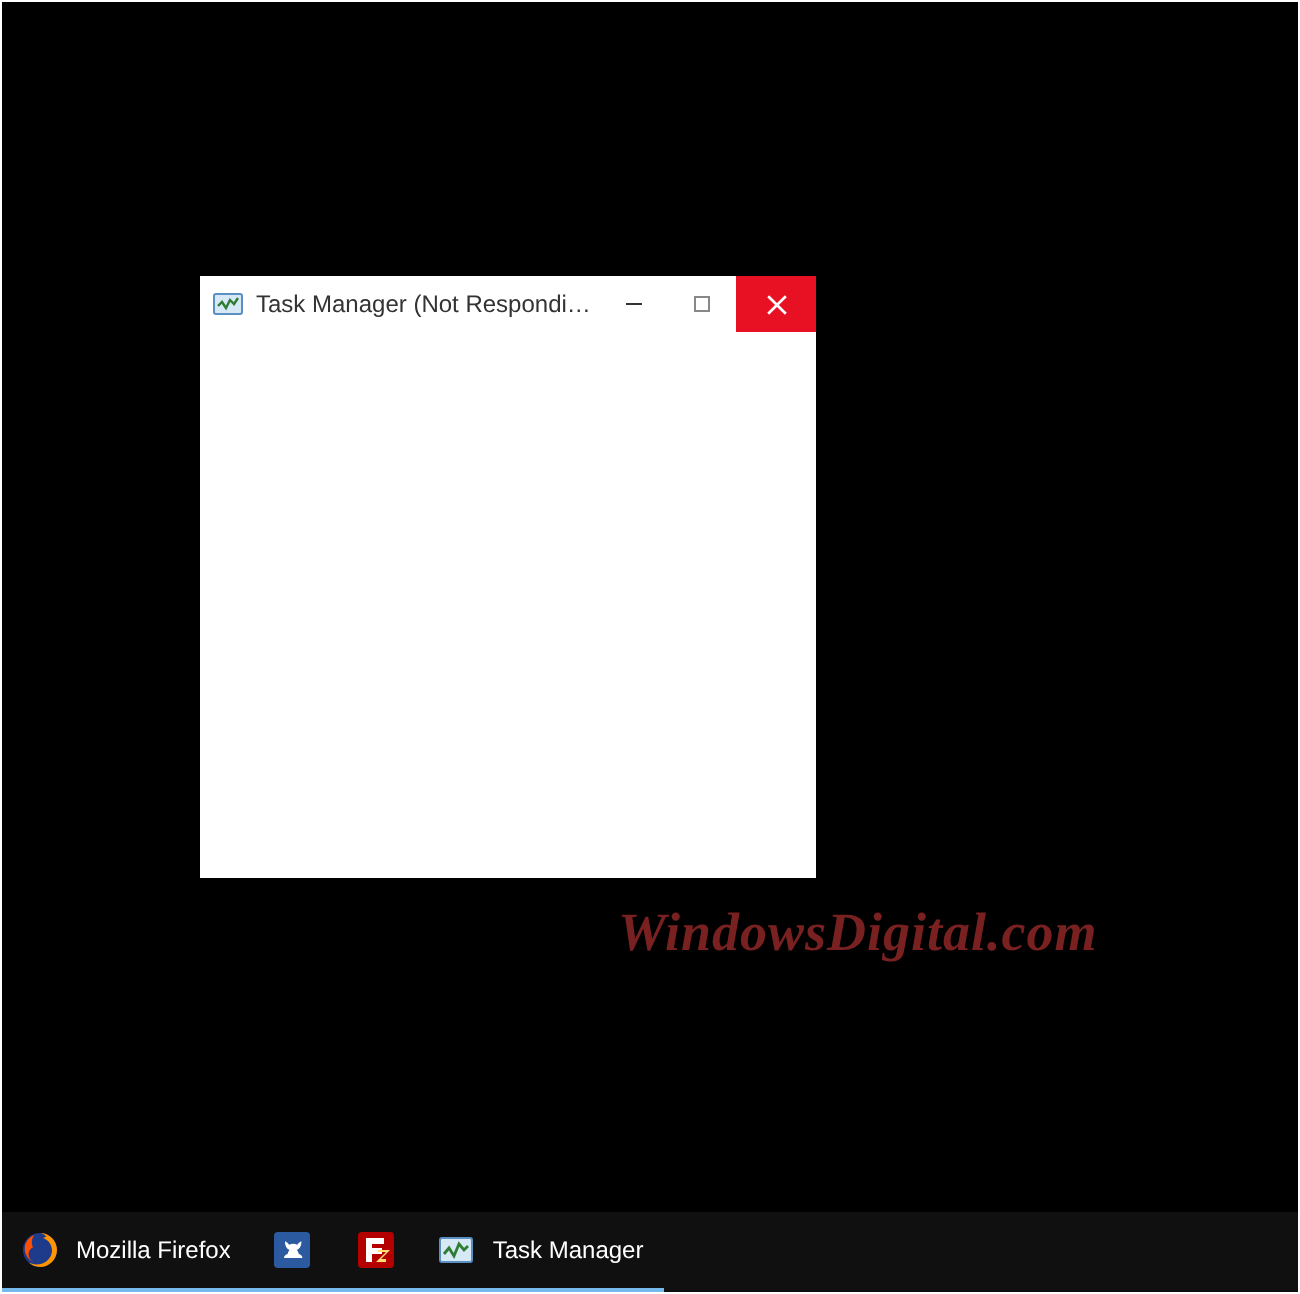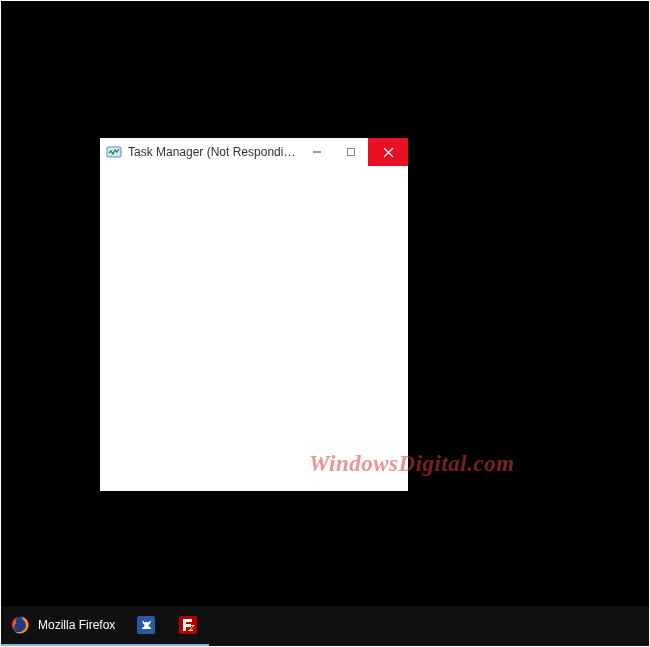--- a/index.html
+++ b/index.html
@@ -17,21 +17,21 @@
       position: absolute;
       top: 1px;
       left: 1px;
       background: #000000;
     }
     .window {
       position: absolute;
       left: 99px;
       top: 137px;
       width: 308px;
-      height: 353px;
+      height: 301px;
       background: #f9a8d4;
       box-shadow: 0 2px 8px rgba(0,0,0,0.3);
     }
     .titlebar {
       height: 28px;
       background: #ffffff;
       display: flex;
       align-items: center;
       font-size: 12px;
       color: #333;
@@ -71,21 +71,21 @@
       width: 40px;
     }
     .window-body {
       height: calc(100% - 28px);
       background: #fff;
     }
     .watermark {
       position: absolute;
       left: 308px;
       top: 450px;
-      font-size: 23px;
+      font-size: 27px;
       font-weight: bold;
       font-style: italic;
       font-family: Georgia, serif;
       color: rgba(220, 60, 60, 0.55);
       letter-spacing: 0.5px;
       white-space: nowrap;
     }
     .taskbar {
       position: absolute;
       left: 0;
@@ -189,15 +189,24 @@
       <span class="task-icon">
         <svg width="20" height="20" viewBox="0 0 20 20">
           <rect x="1" y="1" width="18" height="18" rx="2" fill="#b50000"></rect>
           <path d="M5 4h9v3H8v2h5v3H8v4H5V4z" fill="#fff"></path>
           <path d="M11 11l4 0-5 5h5v-1.5h-2.5L17 10h-6z" fill="#ffe070"></path>
         </svg>
       </span>
 
     </div>
 
+    <div class="task-item running">
+      <span class="task-icon">
+        <svg width="20" height="20" viewBox="0 0 20 20">
+          <rect x="2" y="4" width="16" height="12" rx="1" fill="#d7e8f7" stroke="#5a8fbf" stroke-width="1"></rect>
+          <polyline points="4,12 6.5,9 9,13 11.5,7 14,10 16,8" fill="none" stroke="#2e7d32" stroke-width="1.4"></polyline>
+        </svg>
+      </span>
+      <span class="task-label">Task Manager</span>
+    </div>
   </div>
 
 </div>
 
 </body></html>

